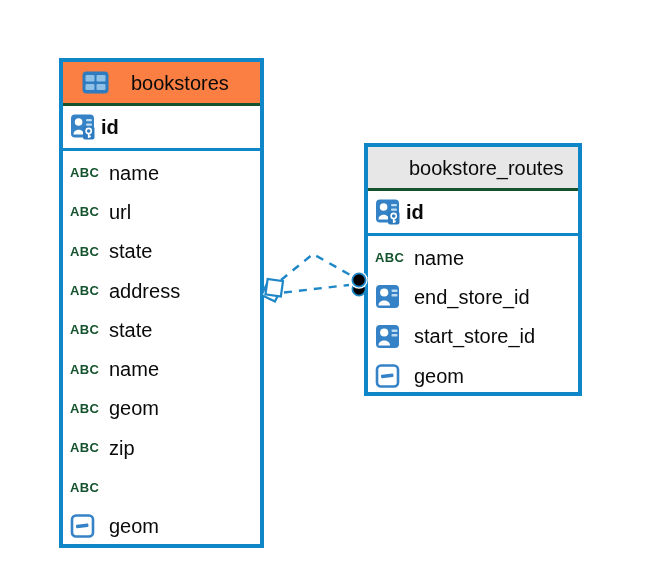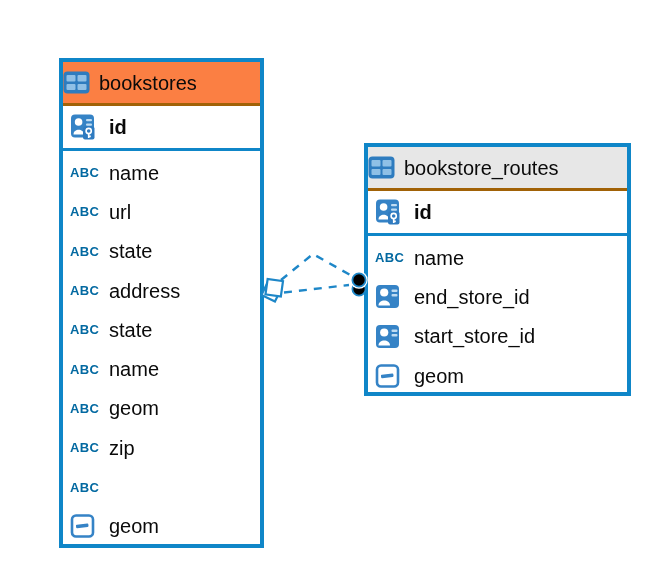--- a/index.html
+++ b/index.html
@@ -5,39 +5,39 @@
   html,body{margin:0;padding:0;}
   body{
     width:654px;height:570px;background:#ffffff;position:relative;overflow:hidden;
     font-family:"Liberation Sans", sans-serif;color:#0a0a0a;
   }
   .erd-table{
     position:absolute;box-sizing:border-box;background:#fff;
     border:4px solid #0f86c8;
   }
   .erd-table.left{left:59px;top:58px;width:205px;height:490px;}
-  .erd-table.right{left:364px;top:143px;width:267px;height:253px;}
+  .erd-table.right{left:364px;top:143px;width:218px;height:253px;}
   .tbl-header{
-    height:41px;border-bottom:3px solid #a16207;display:flex;align-items:center;
-    padding:0 0;gap:9px;font-size:20px;white-space:nowrap;
+    height:41px;border-bottom:3px solid #14532d;display:flex;align-items:center;
+    padding:0 19px;gap:22px;font-size:20px;white-space:nowrap;
   }
   .tbl-header.orange{background:#fb7f43;}
   .tbl-header.gray{background:#e7e7e7;}
   .id-row{
     height:42px;border-bottom:3px solid #0f86c8;display:flex;align-items:center;
-    padding:0 7px;gap:9px;font-size:20px;font-weight:bold;white-space:nowrap;
+    padding:0 7px;gap:1px;font-size:20px;font-weight:bold;white-space:nowrap;
   }
   .fields{padding-top:2px;}
   .row{
     height:39.3px;display:flex;align-items:center;padding:0 7px;gap:9px;
     font-size:20px;white-space:nowrap;
   }
   .icon-box{width:30px;display:flex;justify-content:flex-start;align-items:center;flex:0 0 30px;}
   .abc{
-    font-size:13px;font-weight:bold;color:#0369a1;letter-spacing:0.4px;
+    font-size:13px;font-weight:bold;color:#14532d;letter-spacing:0.4px;
     font-family:"Liberation Sans", sans-serif;
   }
   .lbl{line-height:1;}
   svg{display:block;}
   #connector-layer{position:absolute;left:0;top:0;z-index:5;pointer-events:none;}
 </style>
 </head>
 <body>
 
 <div class="erd-table left">

